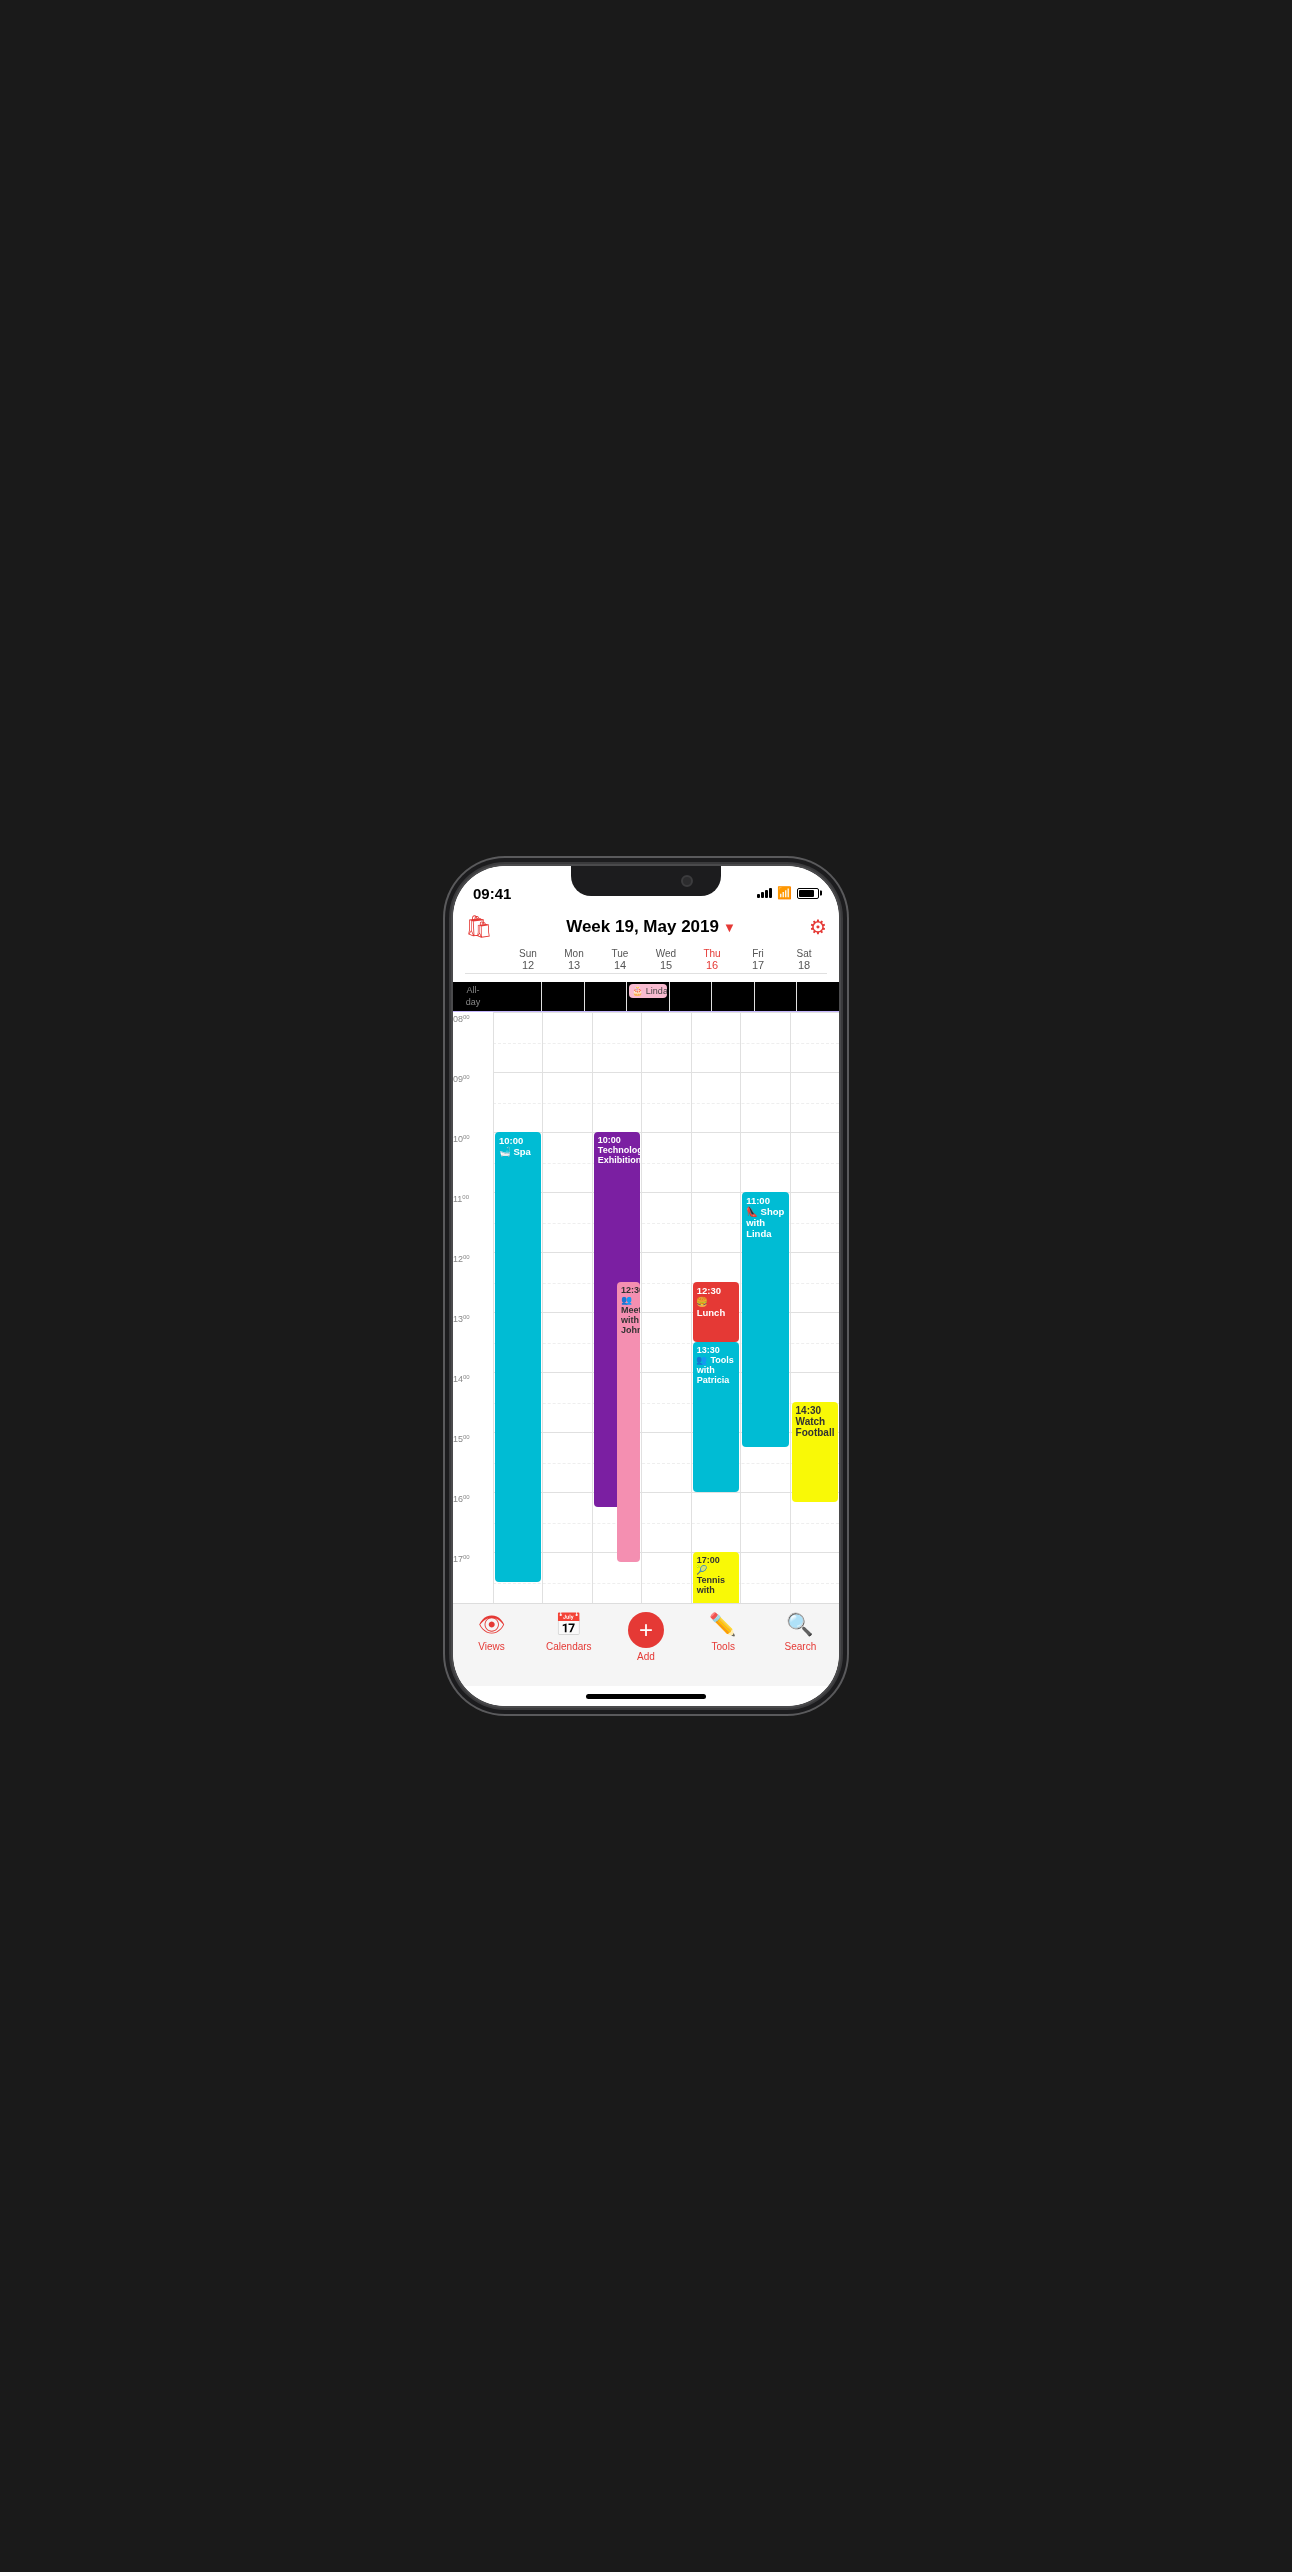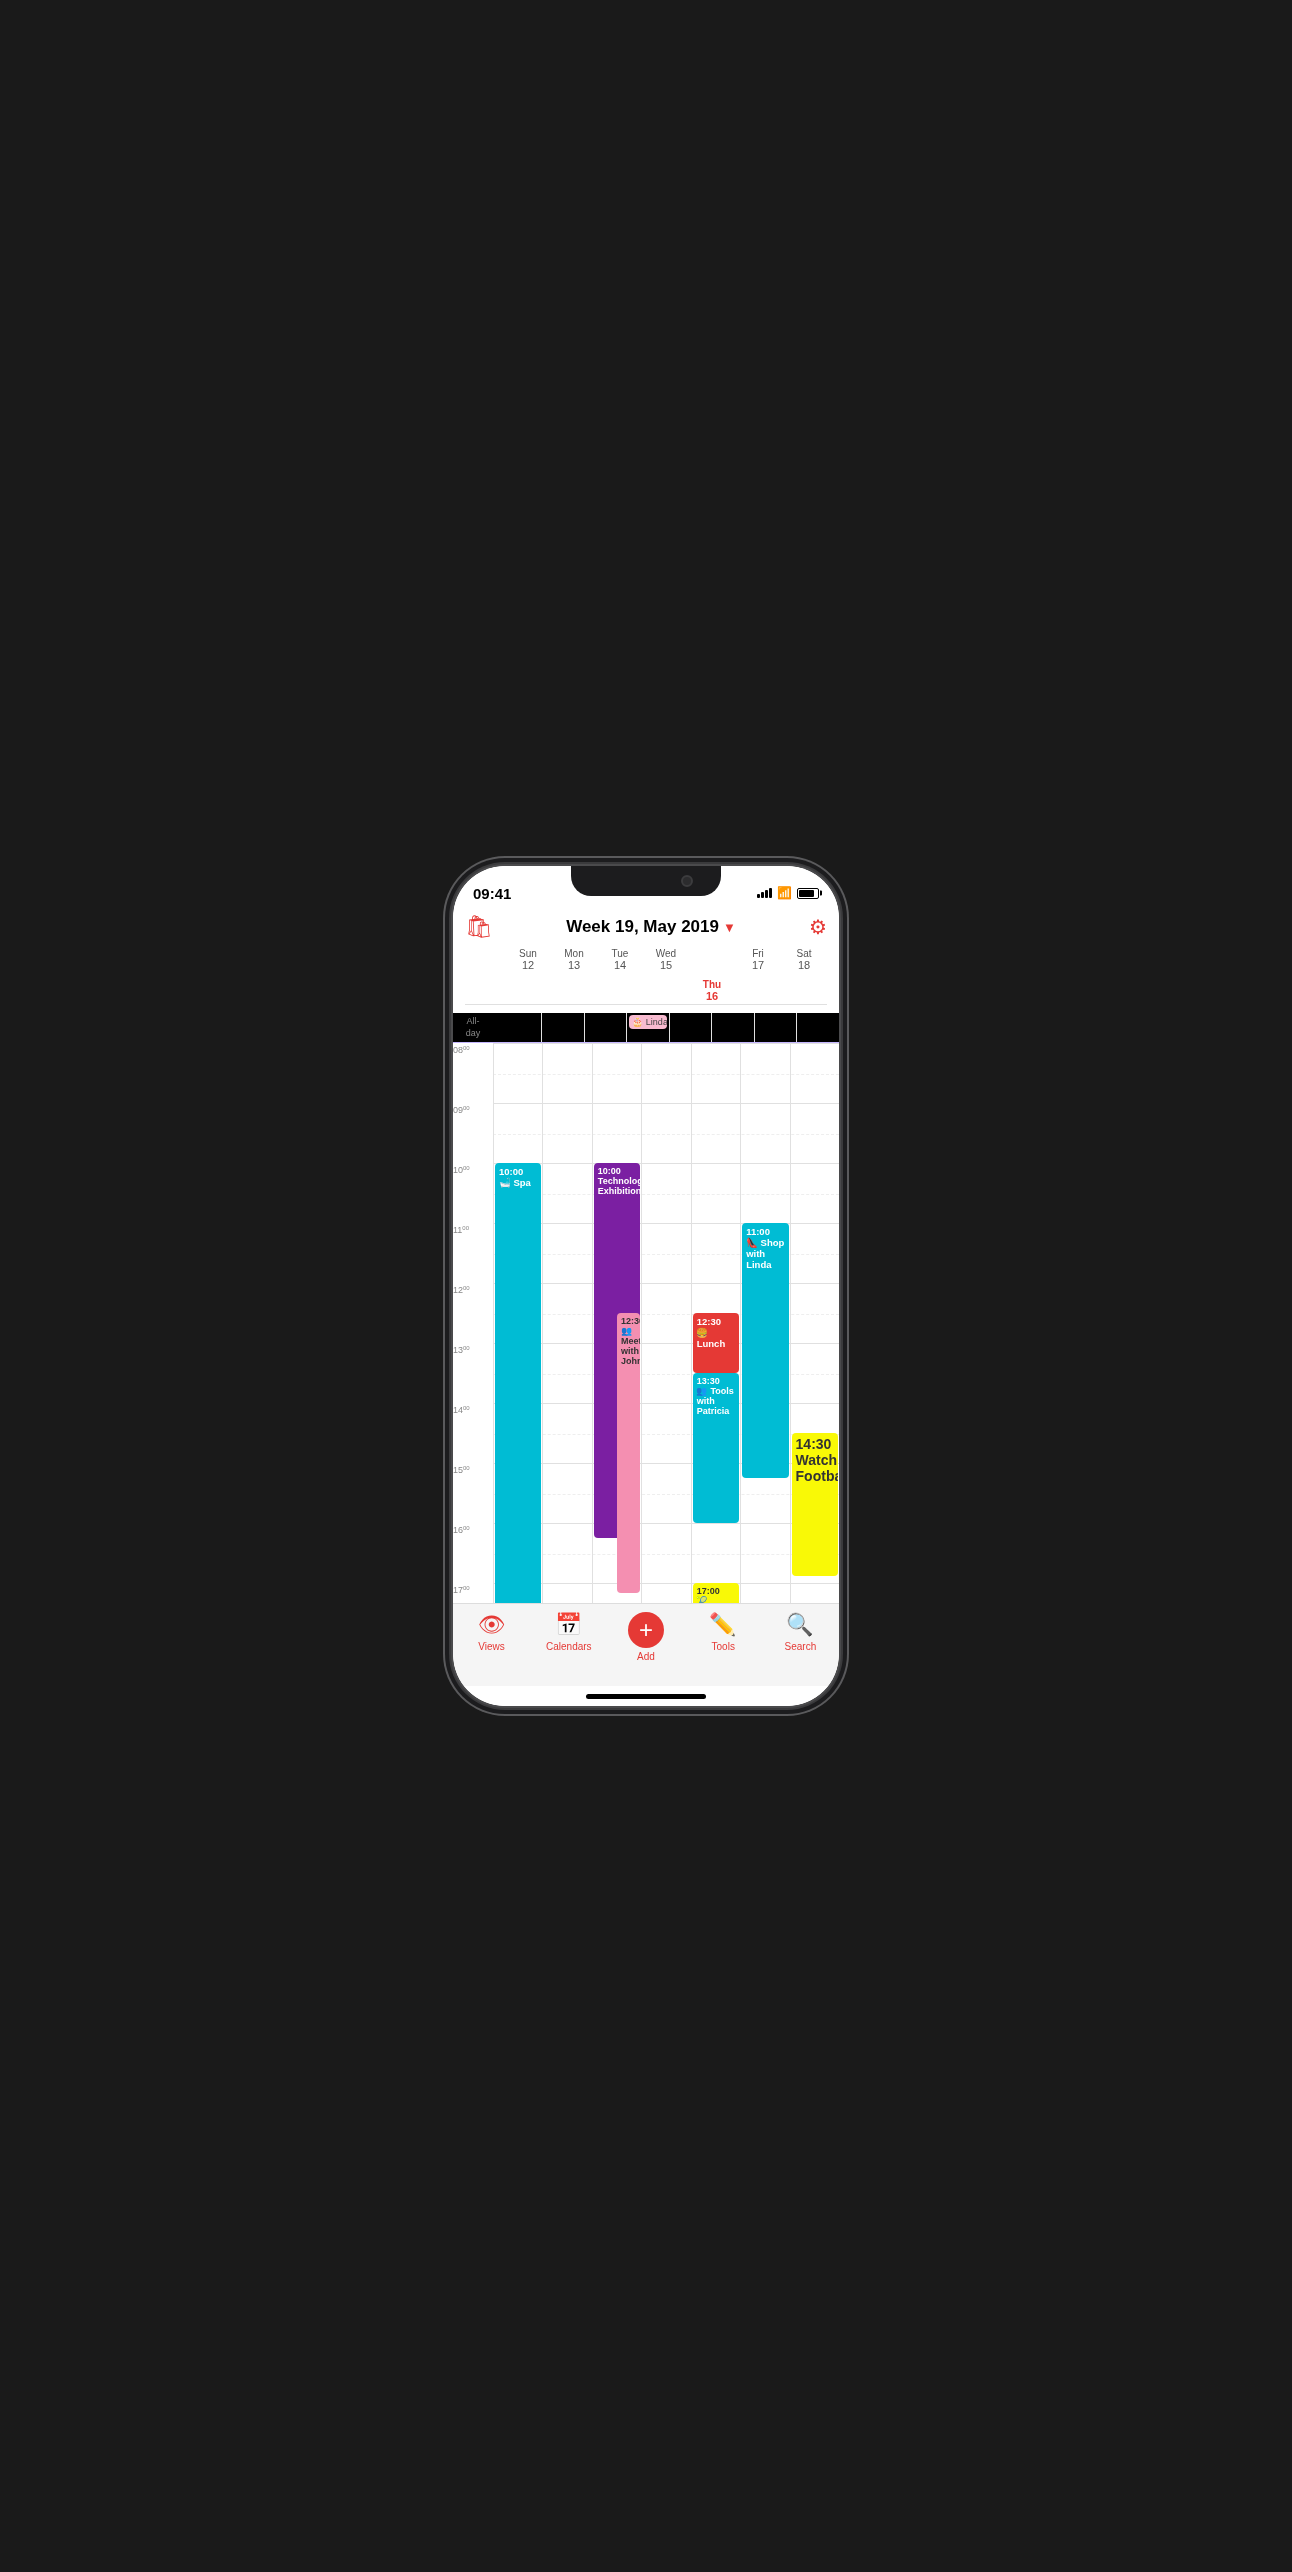--- a/index.html
+++ b/index.html
@@ -150,22 +150,21 @@
     }
     .day-col-header {
       flex: 1;
       text-align: center;
       font-size: 11px;
       color: #555;
       padding: 2px 0;
     }
     .day-col-header.today {
       color: #e53935;
-      font-weight: 700;
-      margin-top: 31px;
+      font-weight: 400;
     }
     .day-number { font-size: 11px; }
     .day-name { font-size: 10px; }
     
     .allday-row {
       display: flex;
       border-bottom: 1px solid #c4b5fd;
       min-height: 24px;
       background: #000000;
       gap: 48px;
@@ -466,21 +465,21 @@
             <div style="position:absolute;left:calc(500%/7);width:calc(100%/7);border-left:1px solid #e0e0e0;height:100%;">
 
               <div class="event event-cyan" style="top:180px;height:255px;left:1px;right:1px;font-size:9.5px;">
                 <div>11:00</div>
                 <div>👠 Shop with Linda</div>
               </div>
             </div>
 
             <div style="position:absolute;left:calc(600%/7);width:calc(100%/7);border-left:1px solid #e0e0e0;height:100%;">
 
-              <div class="event event-yellow" style="top:390px;height:143px;left:1px;right:1px;font-size:14px;color:#333;font-weight:700;">
+              <div class="event event-yellow" style="top:390px;height:100px;left:1px;right:1px;font-size:10px;color:#333;font-weight:700;">
                 <div>14:30</div>
                 <div>Watch Football</div>
               </div>
             </div>
           </div>
         </div>
       </div>
     </div>
 
     <div class="tab-bar">

